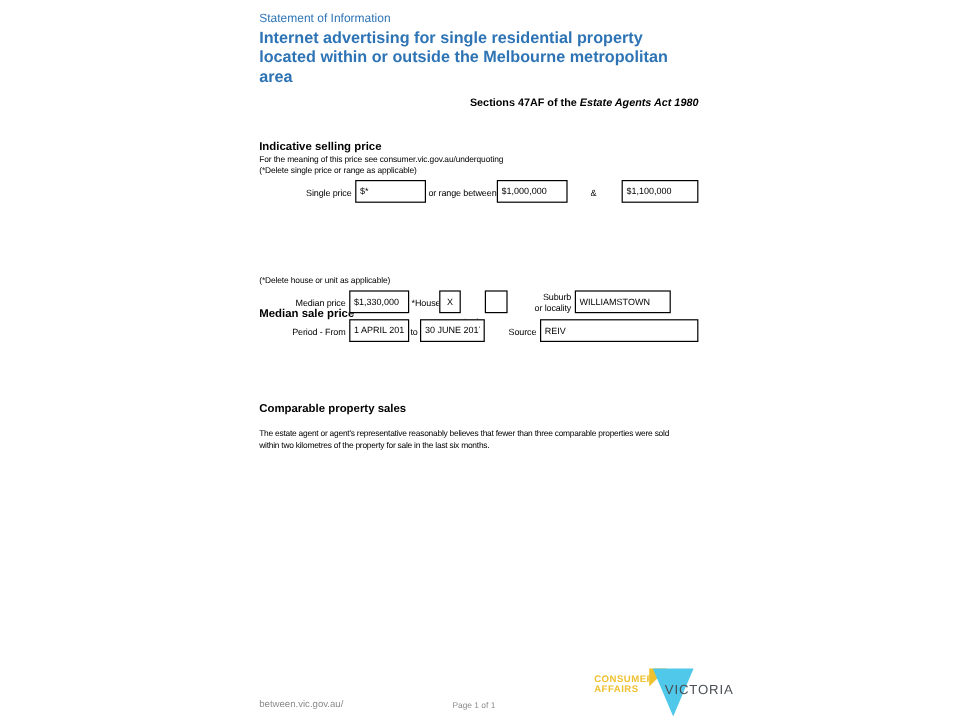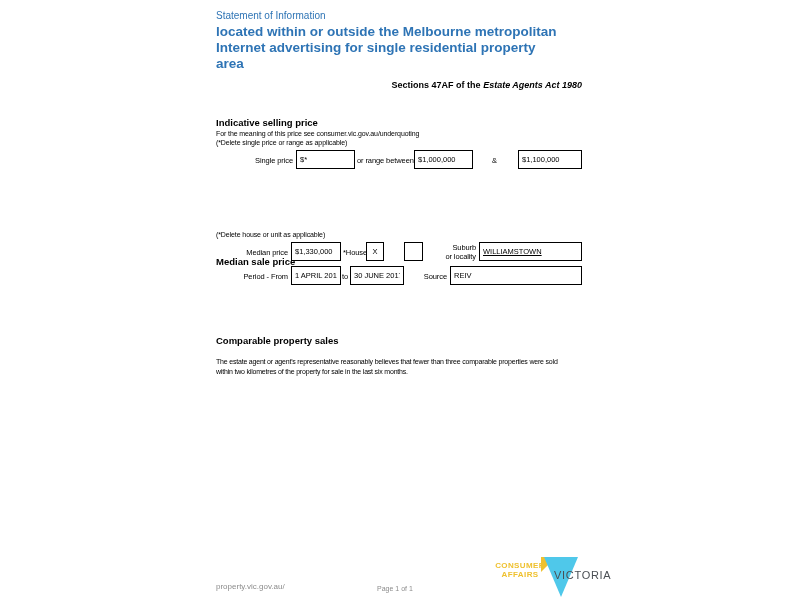--- a/index.html
+++ b/index.html
@@ -33,21 +33,21 @@
   }
   .box.ctr { text-align:center; padding:0 1px; }
 
   
   .footer-url { left:216px; top:582px; font-size:8px; color:#8c8c8c; white-space:nowrap; }
   .footer-page { left:377px; top:585px; font-size:7px; color:#8c8c8c; white-space:nowrap; }
 
   
   .logo { left:478px; top:556px; width:104px; height:44px; }
   .logo-text {
-    position:absolute; right:37px; top:5px; text-align:center;
+    position:absolute; right:37px; top:5px; text-align:left;
     font-size:8px; font-weight:bold; line-height:9px; letter-spacing:0.4px; color:#efc12f;margin-left:24px;
   }
   .tri-y {
     position:absolute; left:63px; top:1px; width:0; height:0;
     border-top:15px solid #efc12f; border-right:15px solid transparent;
   }
   .tri-c {
     position:absolute; left:66px; top:1px; width:0; height:0;
     border-left:17px solid transparent; border-right:17px solid transparent;
     border-top:40px solid #4fc8ea;
@@ -57,22 +57,22 @@
     letter-spacing:0.7px; color:#4a4f54; white-space:nowrap;
   }
 </style>
 </head>
 <body>
 
 <div class="page">
 
   <div class="abs eyebrow">Statement of Information</div>
   <div class="abs title-block">
+    <div class="title-line">Internet advertising for single residential property</div>
     <div class="title-line">located within or outside the Melbourne metropolitan</div>
-    <div class="title-line">Internet advertising for single residential property</div>
     <div class="title-line">area</div>
   </div>
   <div class="abs sections-ref">
     <span>Sections 47AF of the </span><span class="act">Estate Agents Act 1980</span>
   </div>
 
   <div class="abs h2" style="left:216px; top:117px;">Indicative selling price</div>
   <div class="abs note" style="left:216px; top:130px;">For the meaning of this price see consumer.vic.gov.au/underquoting</div>
   <div class="abs note" style="left:216px; top:139px;">(*Delete single price or range as applicable)</div>
 
@@ -89,21 +89,21 @@
   <div class="abs lbl r" style="right:512px; top:248px;">Median price</div>
   <input class="box" style="left: 291px; top: 242px; width: 50px;" value="$1,330,000">
   <div class="abs lbl" style="left:343px; top:248px;">*House</div>
   <input class="box ctr" style="left: 366px; top: 242px; width: 18px;" value="X">
   <div class="abs lbl" style="left:386px; top:238px;margin-top:26px;">*unit</div>
   <input class="box ctr" style="left: 404px; top: 242px; width: 19px;" value="">
   <div class="abs suburb-lbl" style="right:324px; top:244px;">
     <div>Suburb</div>
     <div>or locality</div>
   </div>
-  <input class="box" style="left: 479px; top: 242px; width: 103px; text-decoration: underline;" value="WILLIAMSTOWN">
+  <input class="box" style="left: 479px; top: 242px; width: 80px;" value="WILLIAMSTOWN">
 
   <div class="abs lbl r" style="right:512px; top:272px;">Period - From</div>
   <input class="box" style="left: 291px; top: 266px; width: 50px;" value="1 APRIL 2017">
   <div class="abs lbl" style="left:342px; top:272px;text-align:center;">to</div>
   <input class="box" style="left: 350px; top: 266px; width: 54px;" value="30 JUNE 2017">
   <div class="abs lbl r" style="right:353px; top:272px;">Source</div>
   <input class="box" style="left: 450px; top: 266px; width: 132px;" value="REIV">
 
   <div class="abs h2" style="left:216px; top:335px;">Comparable property sales</div>
   <div class="abs body-line" style="left:216px; top:358px;">The estate agent or agent's representative reasonably believes that fewer than three comparable properties were sold</div>
@@ -111,16 +111,16 @@
 
   <div class="abs logo">
     <div class="logo-text">
       <div>CONSUMER</div>
       <div>AFFAIRS</div>
     </div>
     <div class="tri-y"></div>
     <div class="tri-c"></div>
     <div class="logo-victoria">VICTORIA</div>
   </div>
-  <div class="abs footer-url">property.vic.gov.au/</div>
+  <div class="abs footer-url">between.vic.gov.au/</div>
   <div class="abs footer-page">Page 1 of 1</div>
 
 </div>
 
 </body></html>

